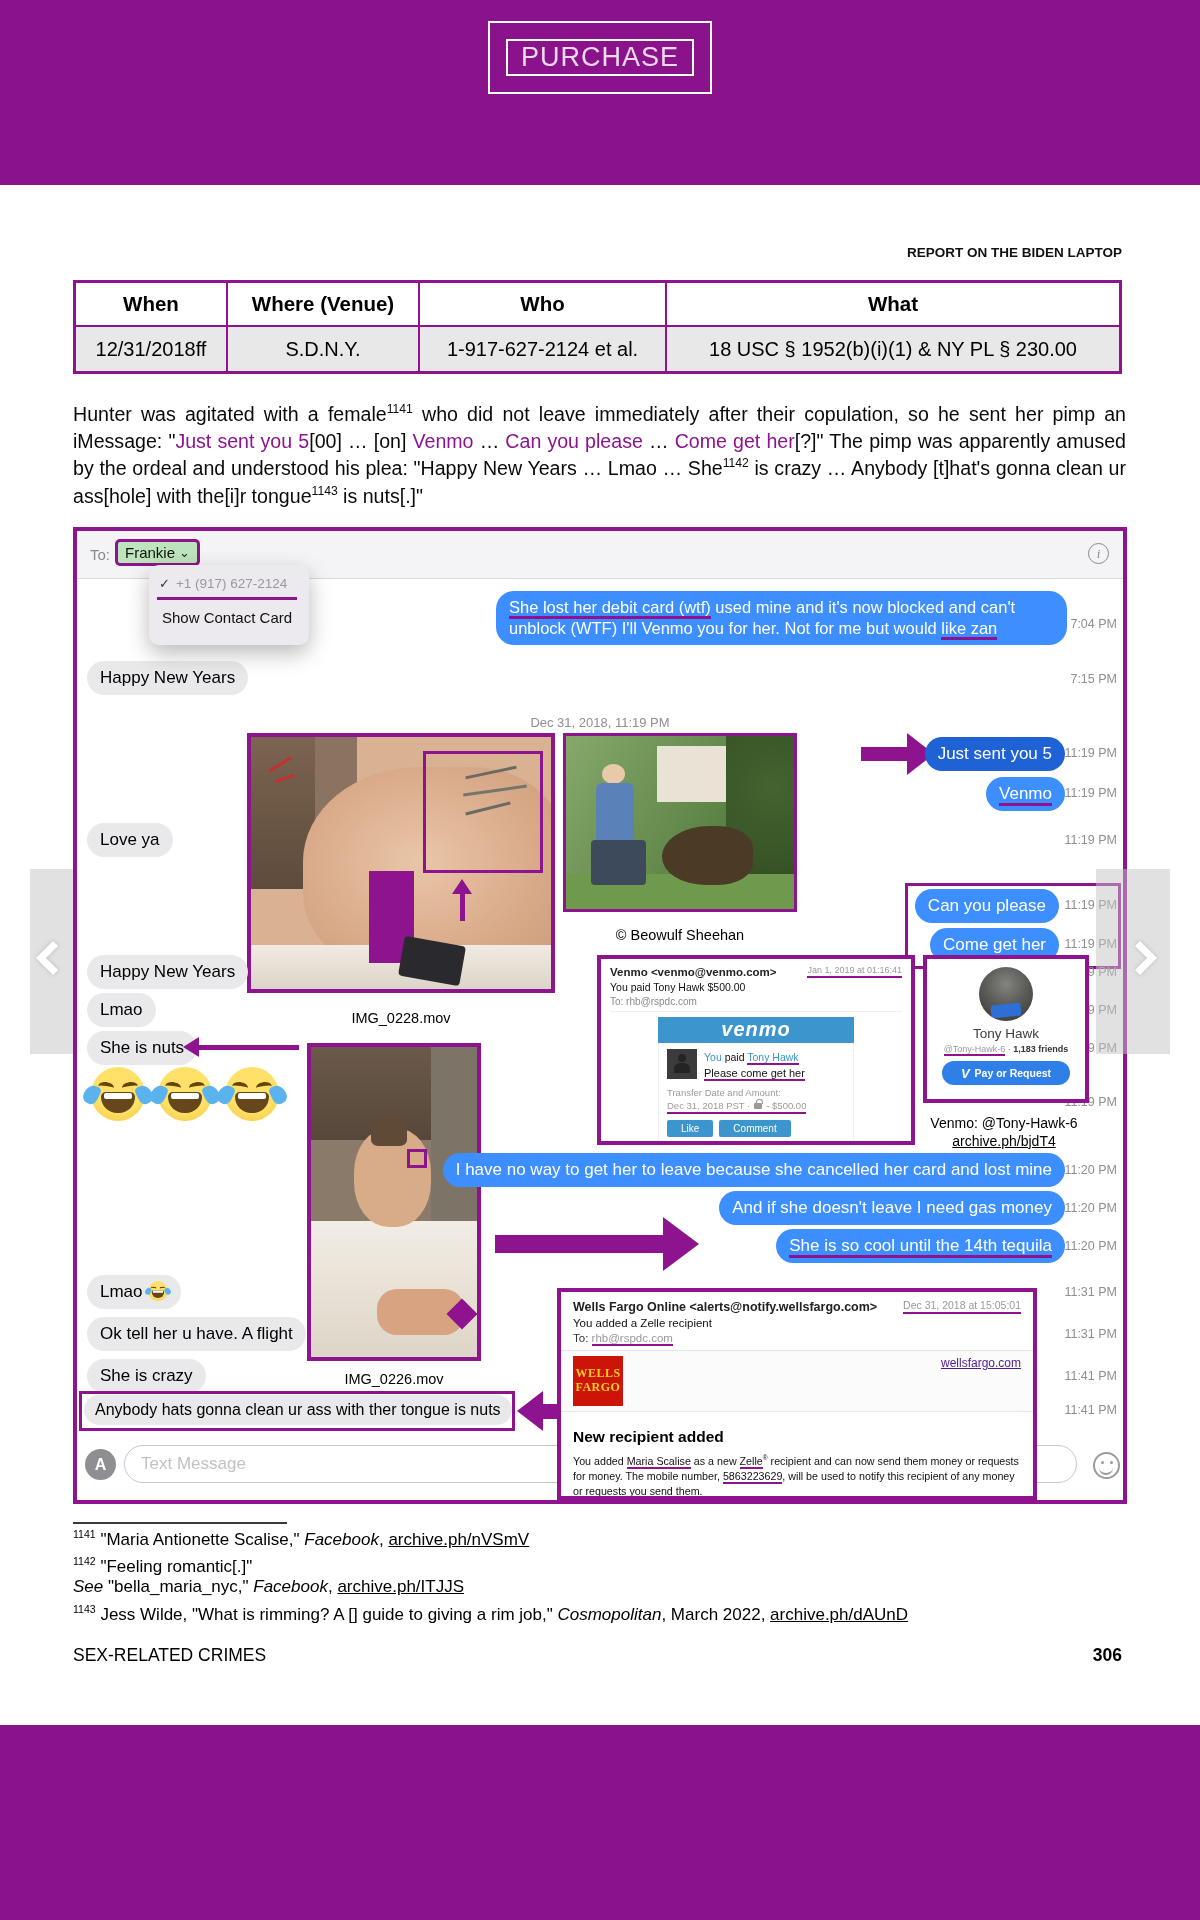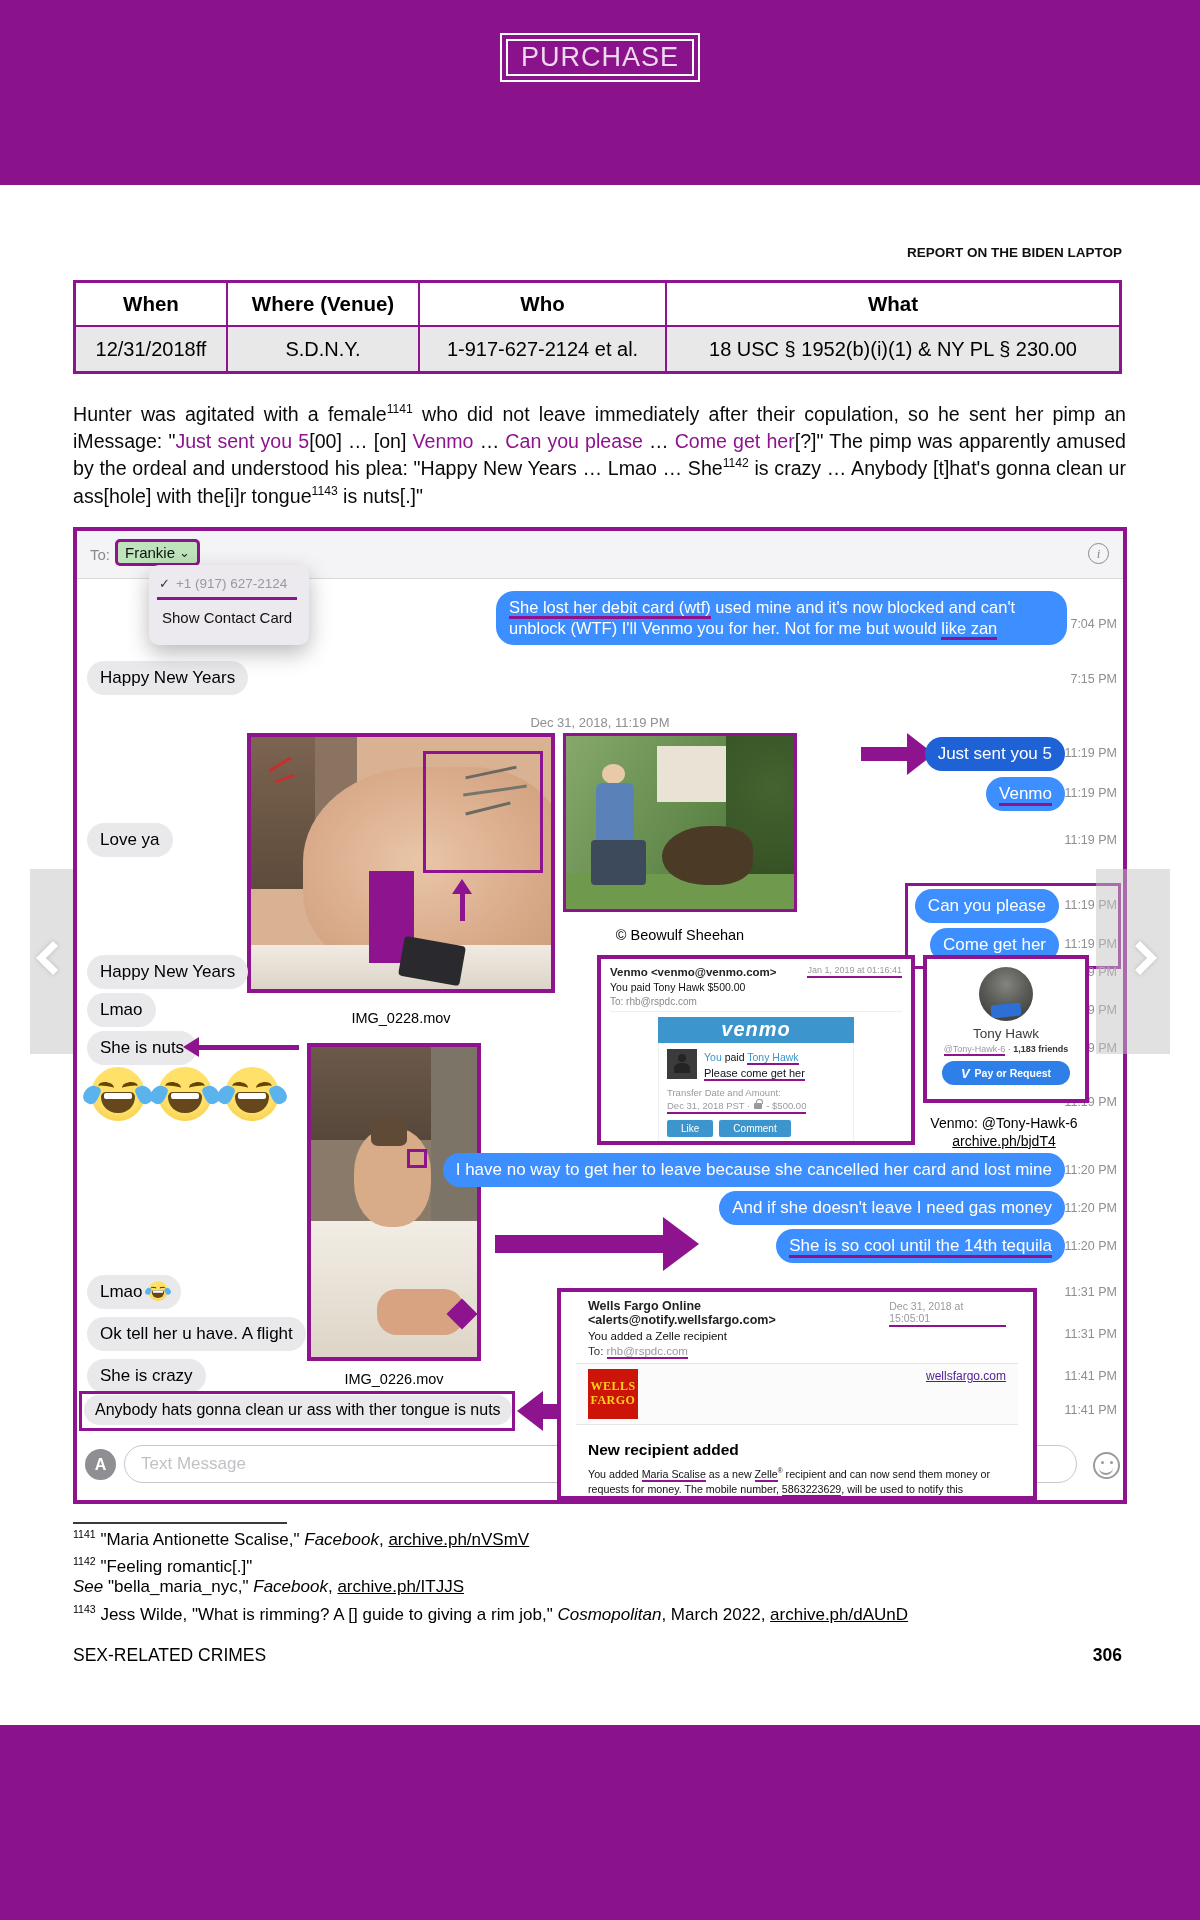--- a/index.html
+++ b/index.html
@@ -3,21 +3,21 @@
 <meta charset="utf-8">
 <style>
   :root{
     --ann:#8E138E; --pagebg:#8A128A; --blue:#3D8EFF; --bluedark:#1E62D6;
     --graybub:#E9E9EB; --ts:#8E8E93; --venmo:#3D95CE;
   }
   *{box-sizing:border-box;margin:0;padding:0}
   body{background:var(--pagebg);font-family:"Liberation Sans",sans-serif}
   .page{position:relative;width:1200px;height:1920px;background:var(--pagebg);overflow:hidden}
   
-  .purchase{position:absolute;left:50%;transform:translateX(-50%);top:33px;border:2px solid #fff;padding:4px;cursor:pointer}
+  .purchase{position:absolute;left:50%;transform:translateX(-50%);top:21px;border:2px solid #fff;padding:16px;cursor:pointer}
   .purchase-in{border:2px solid #fff;padding:1px 13px;color:#eed9ee;font-size:27px;letter-spacing:1px}
   
   .sheet{position:absolute;left:0;top:185px;width:1200px;height:1540px;background:#fff}
   .report-header{position:absolute;right:78px;top:60px;font-weight:bold;font-size:13.5px;color:#111}
   
   .crime-table{position:absolute;left:73px;top:95px;width:1049px;border:3px solid var(--ann);display:grid;grid-template-columns:150px 192px 247px 1fr}
   .ct{display:flex;align-items:center;justify-content:center;height:44px;font-size:20px;border-left:2px solid var(--ann);background:#fff;color:#000}
   .ct:nth-child(4n+1){border-left:none}
   .ct.h{font-weight:bold;border-bottom:2px solid var(--ann);font-size:20.5px}
   .ct.d{background:#E8E8E8}
@@ -105,21 +105,21 @@
   .th-card{position:absolute;left:846px;top:424px;width:166px;height:148px;border:4px solid var(--ann);background:#fff;text-align:center}
   .th-avatar{width:54px;height:54px;border-radius:50%;margin:8px auto 0;background:radial-gradient(circle at 50% 32%,#83837f 0%,#5c5c58 45%,#3f3f3d 85%);position:relative;overflow:hidden}
   .th-avatar::after{content:"";position:absolute;left:12px;bottom:4px;width:30px;height:13px;background:#2e6fd6;border-radius:3px;transform:rotate(-6deg)}
   .th-name{font-size:13.5px;color:#3c3c3c;margin-top:5px}
   .th-handle{font-size:9px;margin-top:3px}
   .th-btn{margin:7px auto 0;width:128px;height:24px;border-radius:12px;background:#2E7FE8;color:#fff;font-size:10.5px;font-weight:bold;display:flex;align-items:center;justify-content:center;gap:5px;cursor:pointer}
   .th-vlogo{font-style:italic;font-size:13px}
   .th-caption{position:absolute;left:812px;top:584px;width:230px;text-align:center;font-size:14px;color:#000;line-height:1.25}
   .u-black{text-decoration:underline;cursor:pointer}
   
-  .wf-email{position:absolute;left:480px;top:757px;width:480px;height:212px;border:4px solid var(--ann);background:#fff;padding:7px 27px;z-index:10;overflow:hidden}
+  .wf-email{position:absolute;left:480px;top:757px;width:480px;height:212px;border:4px solid var(--ann);background:#fff;padding:7px 12px;z-index:10;overflow:hidden}
   .wf-from{font-weight:bold;font-size:12.5px;color:#222}
   .wf-date{font-size:10.5px;color:#999;border-bottom:2px solid var(--ann);padding-bottom:1px}
   .wf-sub{font-size:11.5px;margin-top:3px;color:#111}
   .wf-to{font-size:11.5px;margin-top:3px;color:#333}
   .wf-band{margin:6px -12px 0;background:#fbfbfb;border-top:1px solid #e6e6e6;border-bottom:1px solid #e6e6e6;padding:5px 12px;display:flex;justify-content:space-between;align-items:flex-start;height:62px}
   .wf-logo{width:50px;height:50px;background:#CD1409;color:#FFD11A;font-family:"Liberation Serif",serif;font-weight:bold;font-size:12px;letter-spacing:.5px;display:flex;flex-direction:column;align-items:center;justify-content:center;line-height:1.15}
   .wf-site{font-size:12px;color:#4c1d95;font-weight:normal;text-decoration:underline;cursor:pointer}
   .wf-head{font-size:15.5px;font-weight:bold;margin-top:16px;color:#000}
   .wf-body{font-size:10.7px;line-height:1.4;margin-top:7px;color:#111}
   

